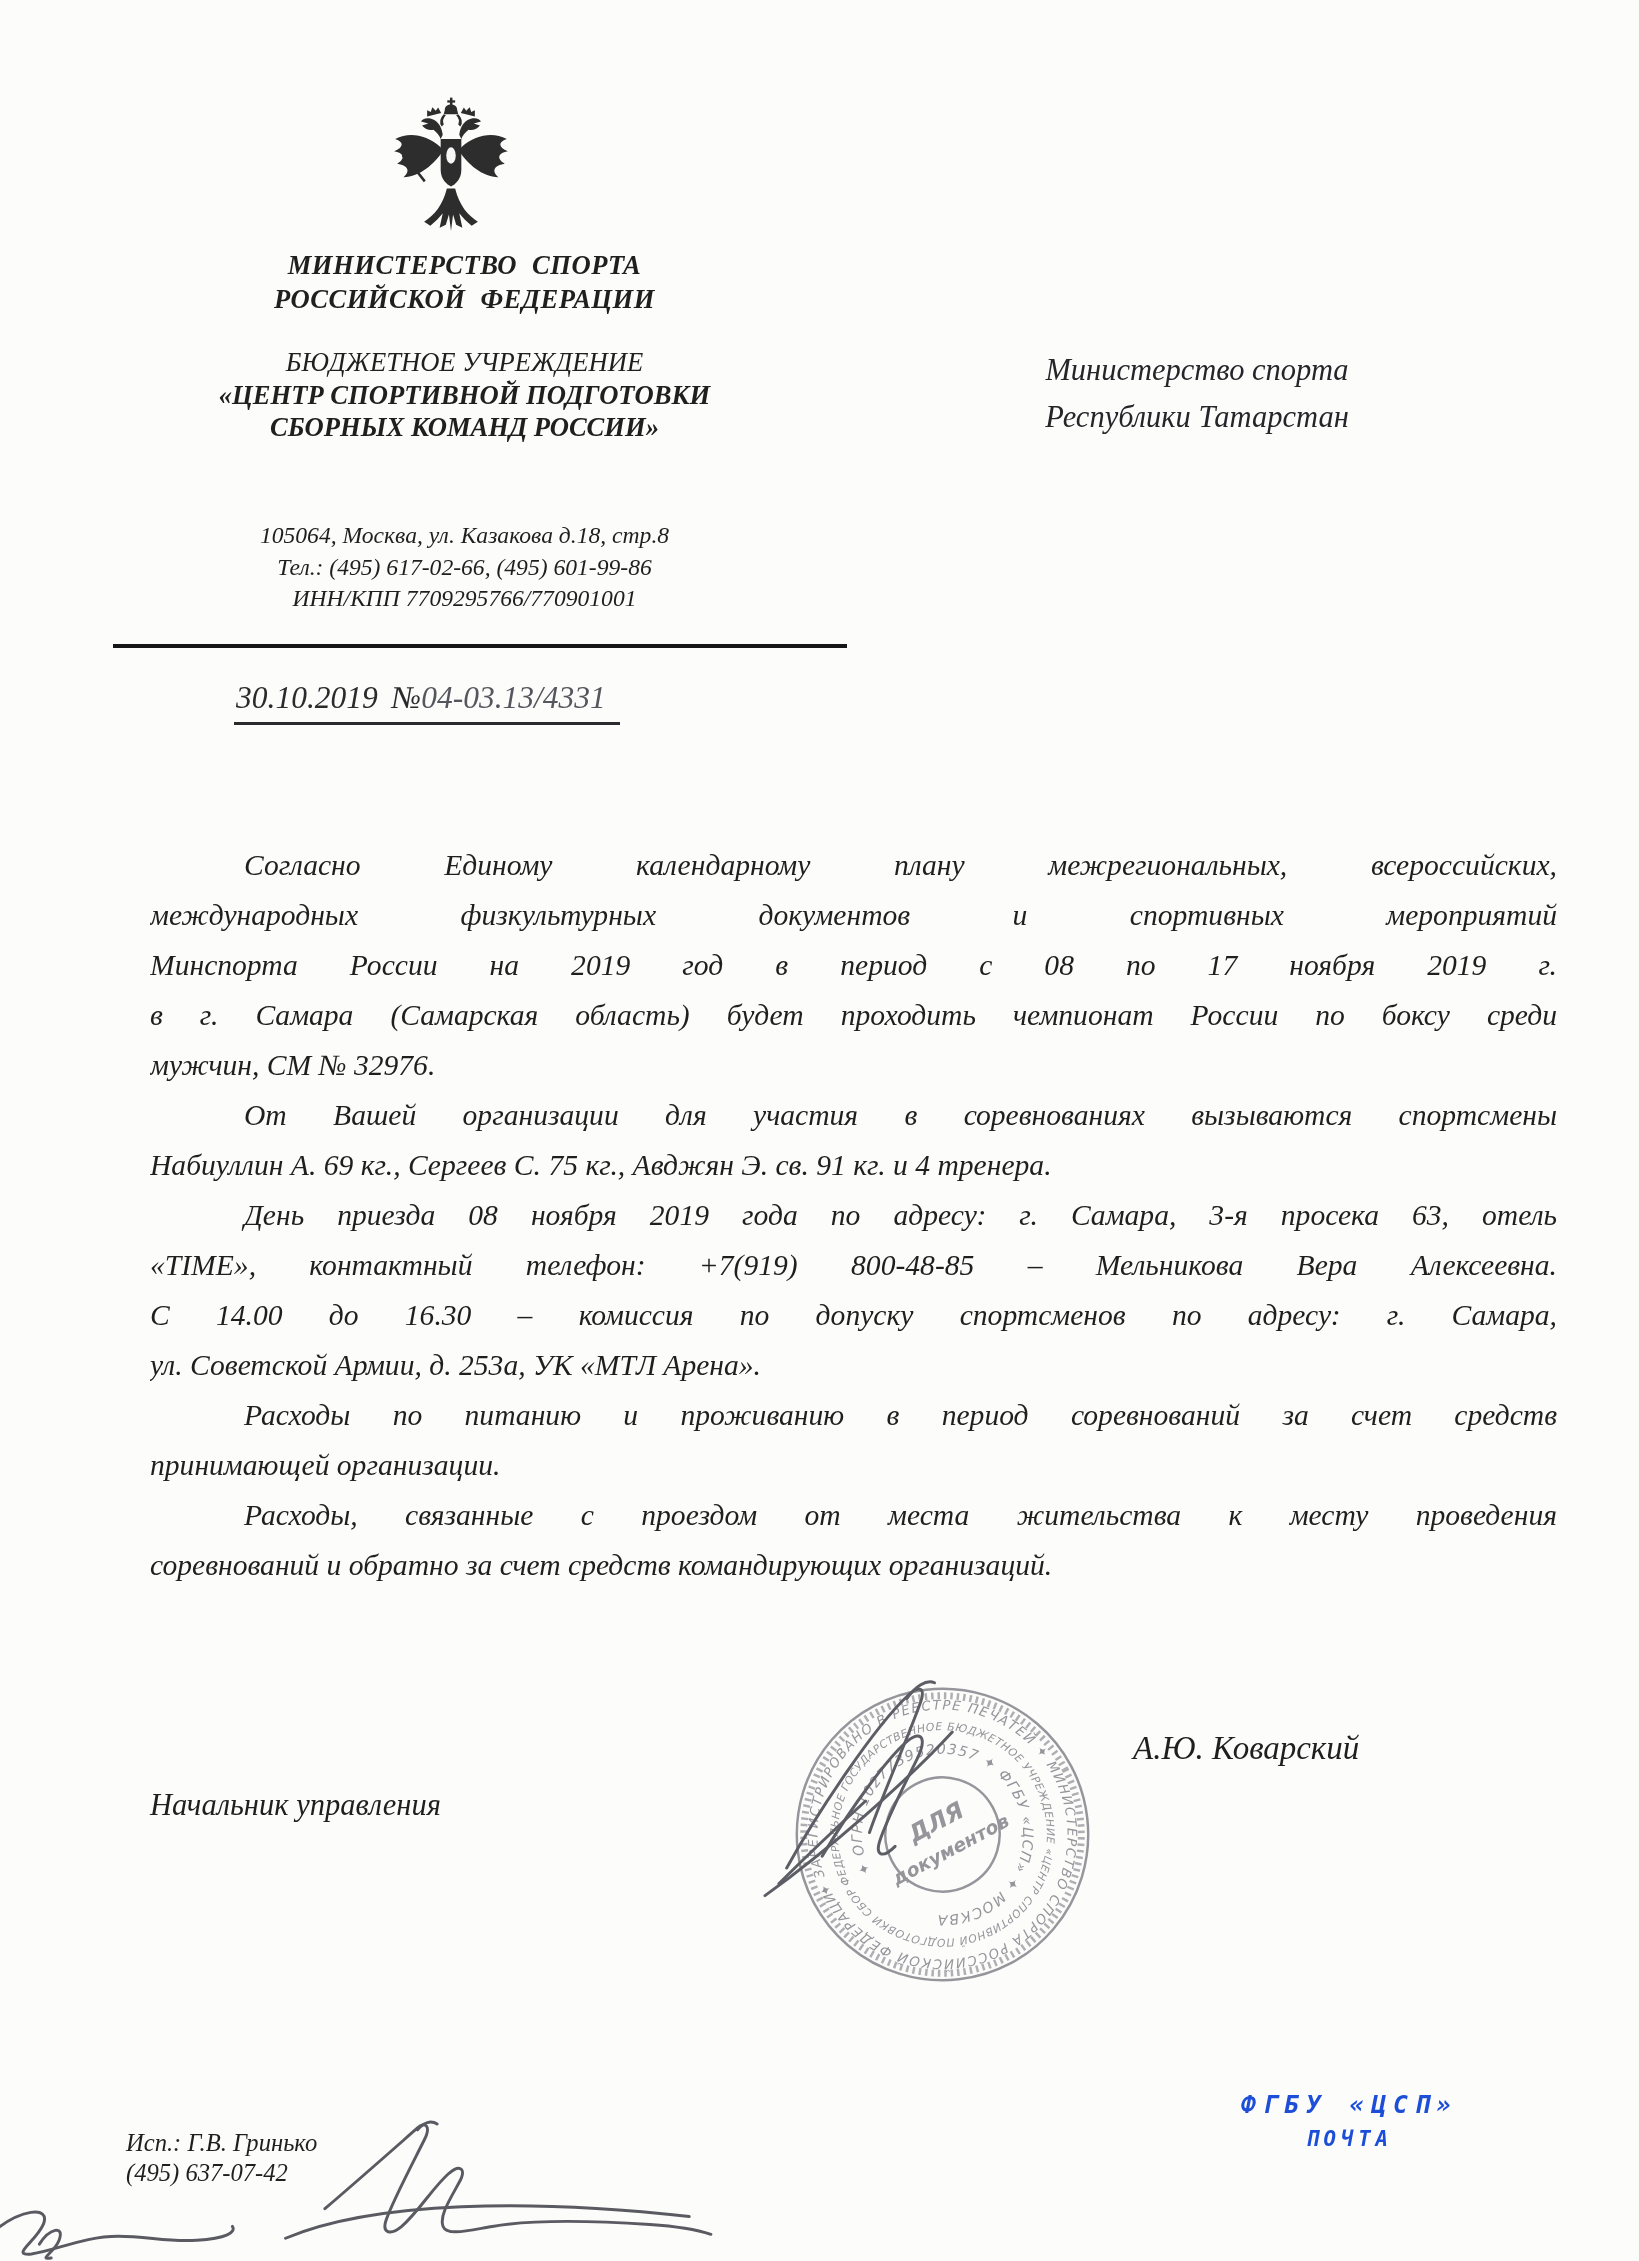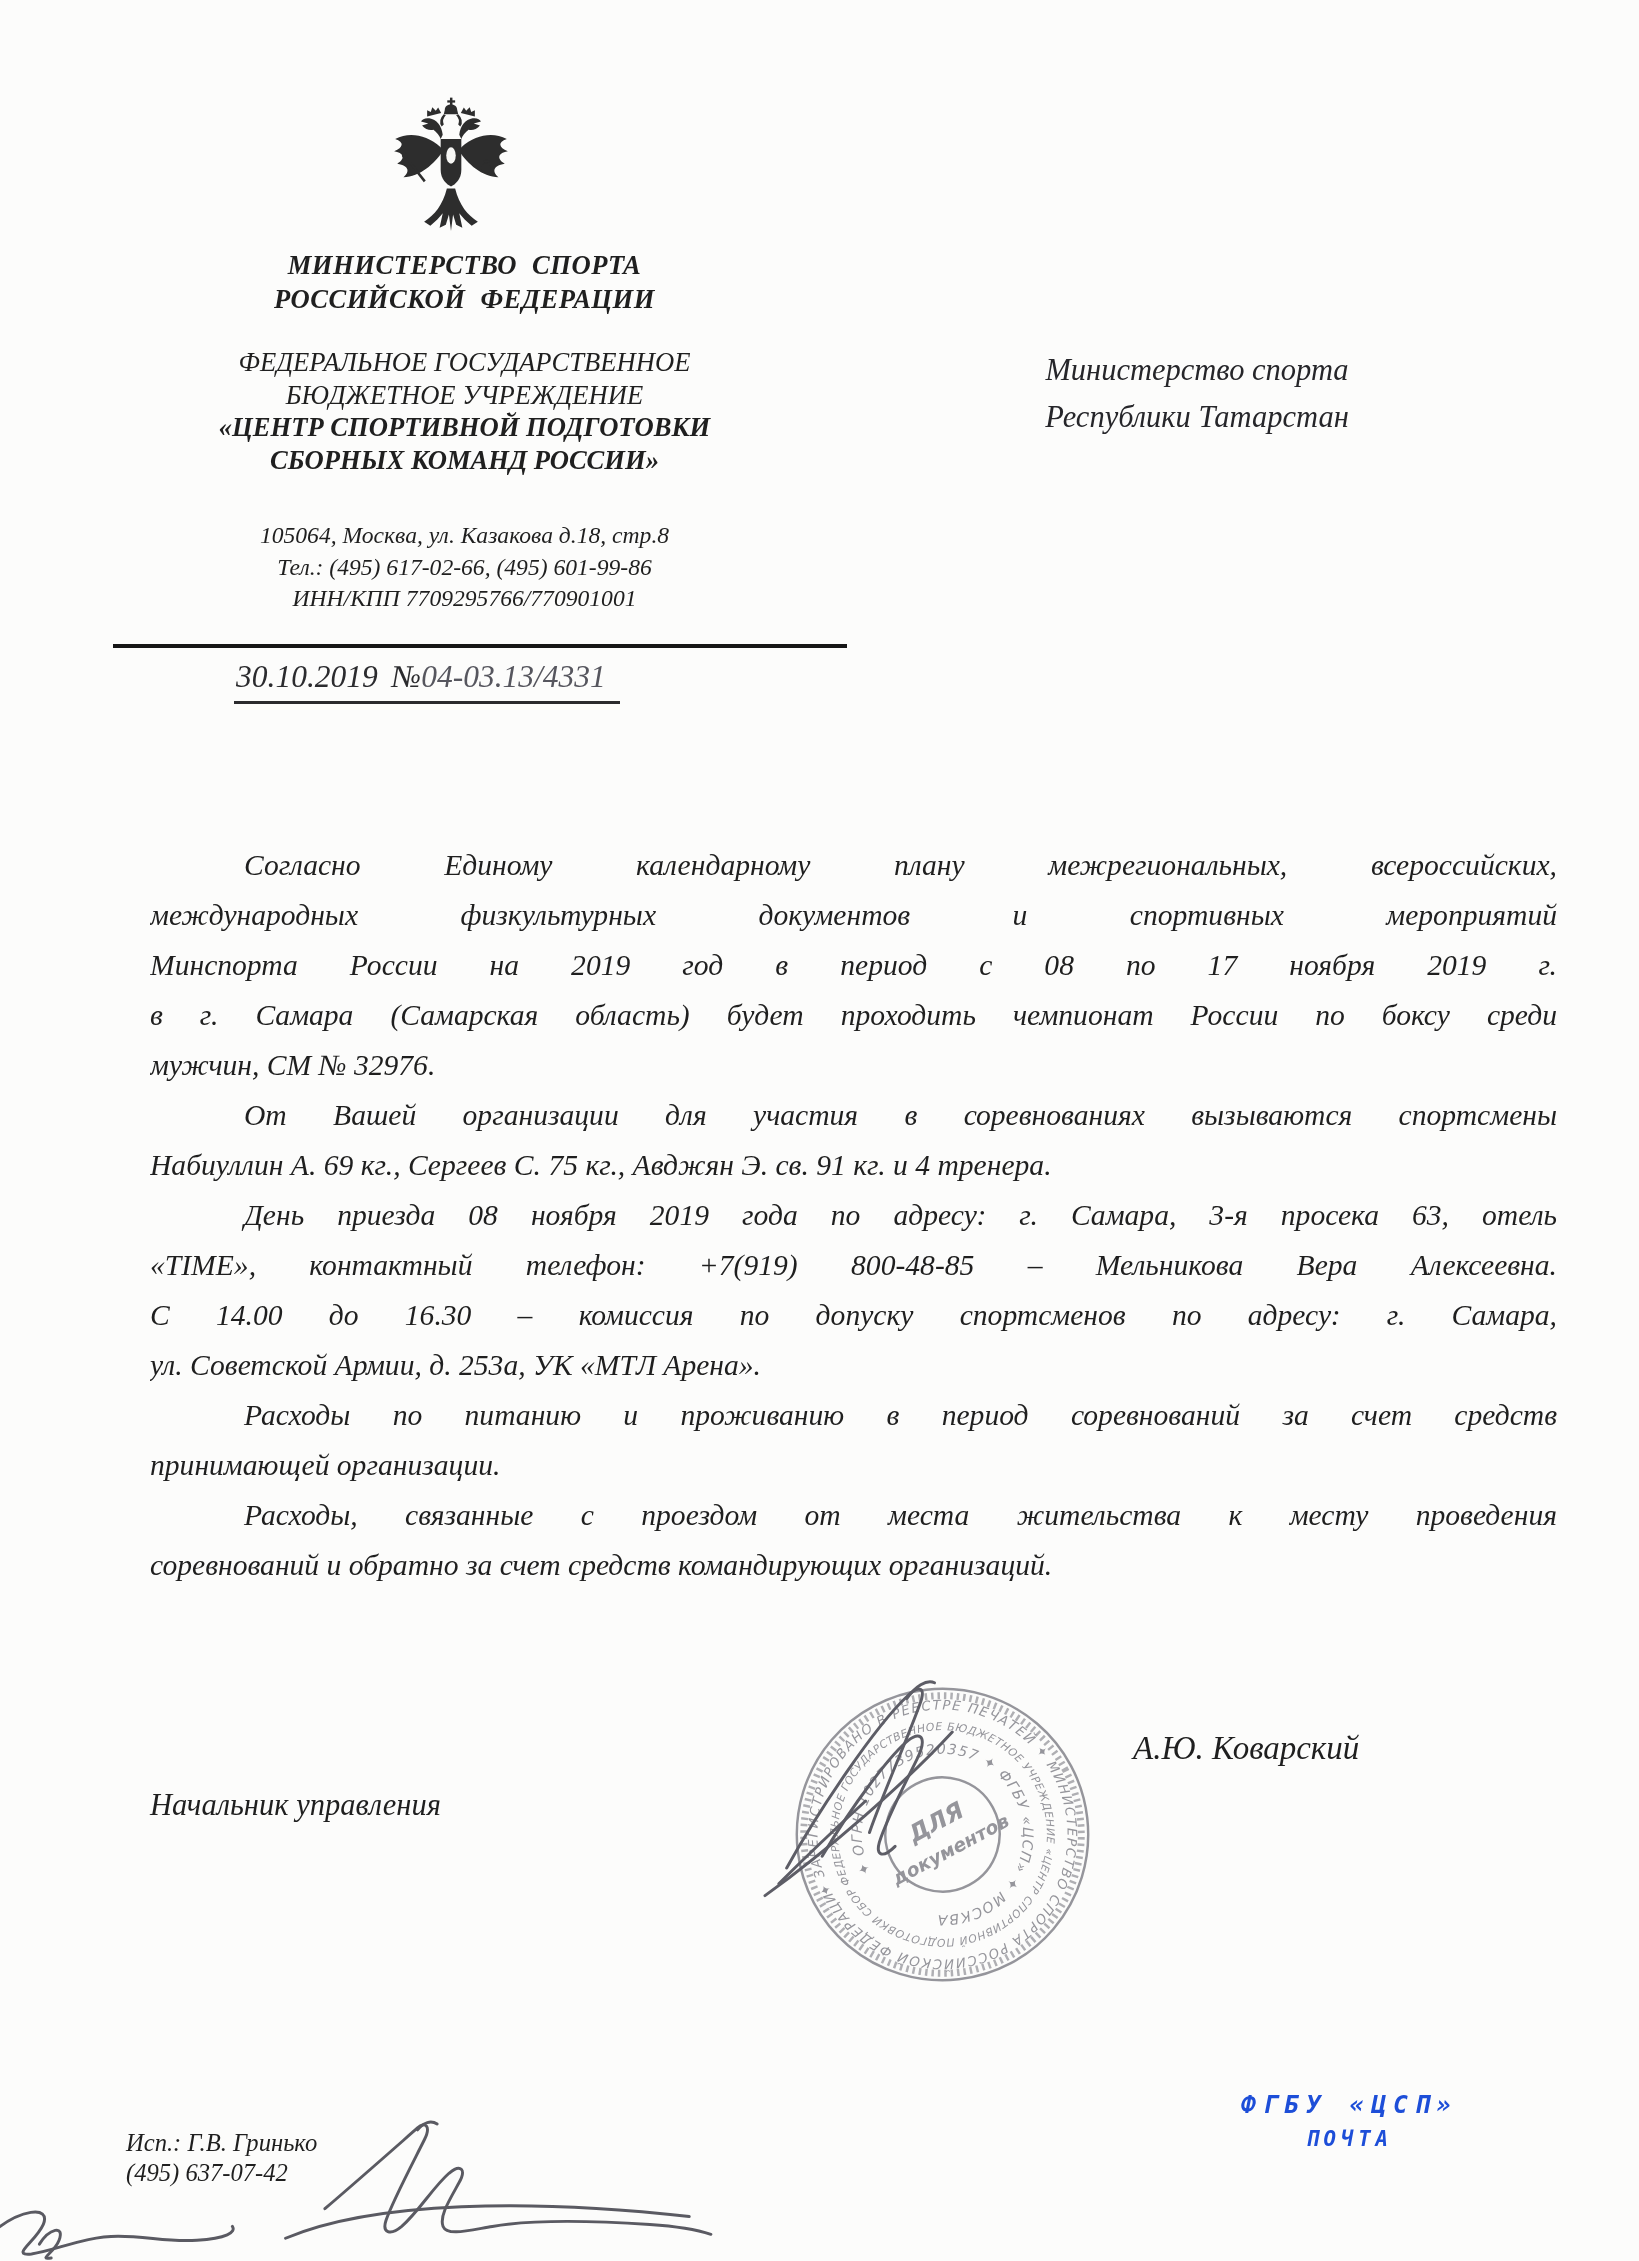--- a/index.html
+++ b/index.html
@@ -13,21 +13,21 @@
   .lh { position:absolute; left:108px; width:713px; text-align:center; }
   .ministry { top:248px; font-size:26.6px; font-weight:bold; line-height:34px; letter-spacing:0.5px; word-spacing:7.9px; }
   .orgblock { top:346px; font-size:26.6px; line-height:32.5px; }
   .orgblock .b { font-weight:bold; }
   .contact  { top:520px; font-size:23.6px; line-height:31.5px; }
   .divider  { position:absolute; left:113px; top:644px; width:734px; height:3.9px; background:#161616; }
   
   .recipient { position:absolute; left:990px; top:347px; width:414px; text-align:center;
                font-size:30.5px; line-height:47px; color:#26262a; }
   
-  .refline { position:absolute; left:234px; top:659px; font-size:31.5px;
+  .refline { position:absolute; left:234px; top:680px; font-size:31.5px;
              border-bottom:3px solid #2b2b2e; padding:0 13.8px 5.9px 2px; color:#2b2b2e; }
   .refline .num { color:#56565e; }
   .refline .nosign { margin-left:13.8px; }
   
   .body { position:absolute; left:150px; top:840px; width:1407px; font-size:29.6px; }
   .line { height:50px; line-height:50px; overflow:hidden;
           text-align:justify; text-align-last:justify; }
   .line.last { text-align:left; text-align-last:left; }
   .line.indent { text-indent:94px; }
   
@@ -82,21 +82,20 @@
       </g>
     </svg>
   </div>
 
   <div class="lh ministry">
     <div>МИНИСТЕРСТВО СПОРТА</div>
     <div>РОССИЙСКОЙ ФЕДЕРАЦИИ</div>
   </div>
 
   <div class="lh orgblock">
-    <div>ФЕДЕРАЛЬНОЕ ГОСУДАРСТВЕННОЕ</div>
     <div>БЮДЖЕТНОЕ УЧРЕЖДЕНИЕ</div>
     <div class="b">«ЦЕНТР СПОРТИВНОЙ ПОДГОТОВКИ</div>
     <div class="b">СБОРНЫХ КОМАНД РОССИИ»</div>
   </div>
 
   <div class="lh contact">
     <div>105064, Москва, ул. Казакова д.18, стр.8</div>
     <div>Тел.: (495) 617-02-66, (495) 601-99-86</div>
     <div>ИНН/КПП 7709295766/770901001</div>
   </div>

